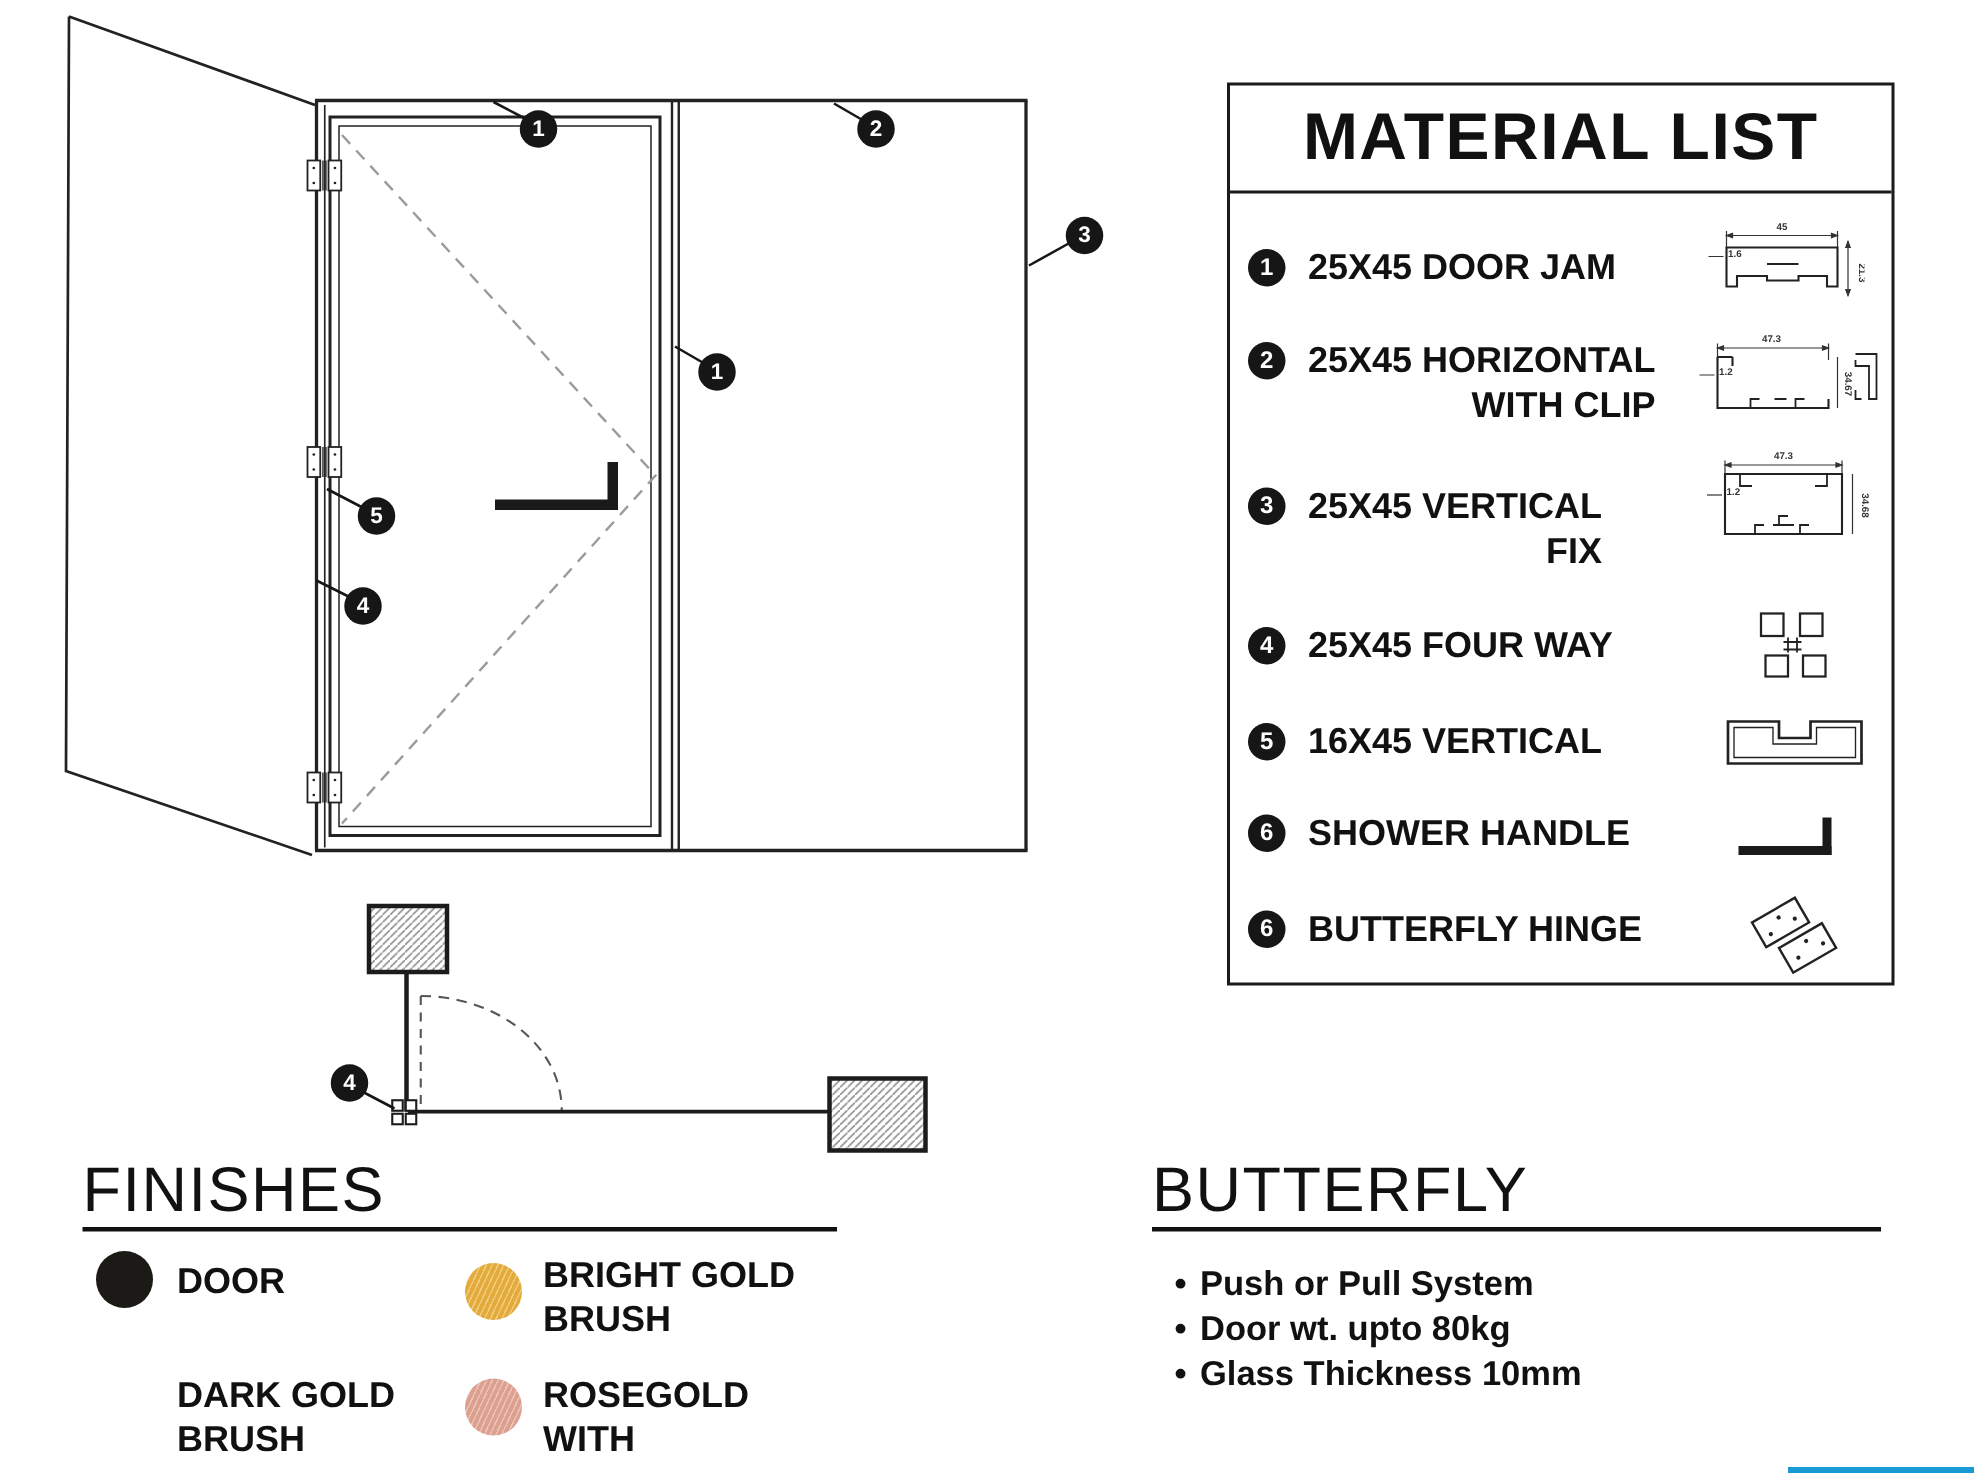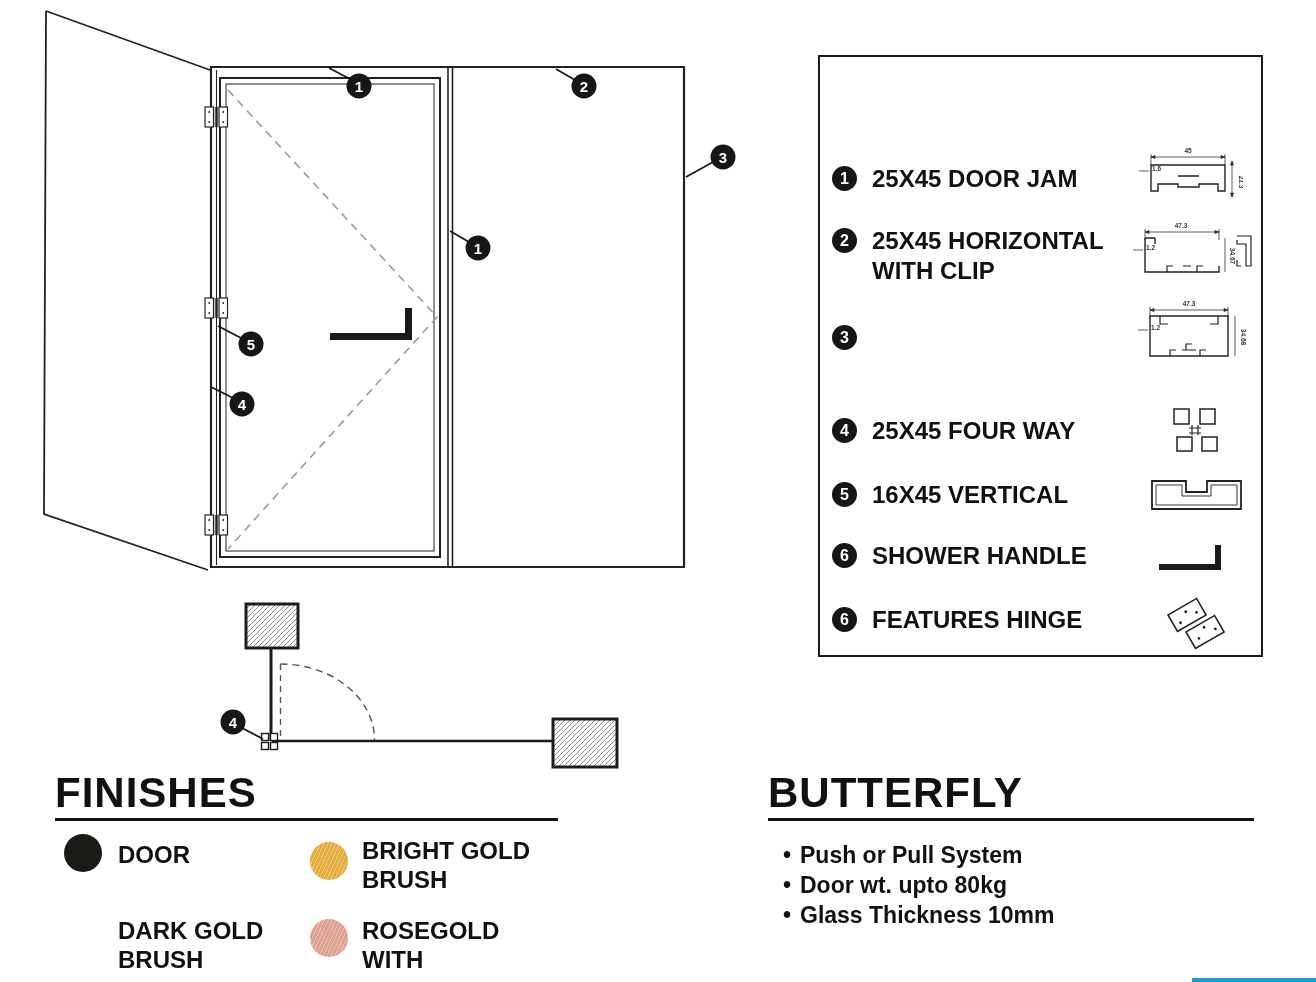--- a/index.html
+++ b/index.html
@@ -9,24 +9,24 @@
   
   #mlist{position:absolute;left:818px;top:55px;width:441px;height:598px;
          border:2px solid #1a1a1a;background:#fff;}
   #mlist .title{position:absolute;left:0;top:0;width:100%;height:70px;
                 border-bottom:2px solid #1a1a1a;display:flex;align-items:center;justify-content:center;
                 font-size:44px;font-weight:bold;letter-spacing:1px;transform-origin:center;}
   .mrow{position:absolute;left:12px;display:flex;align-items:flex-start;}
   .mrow .numcircle{width:25px;height:25px;border-radius:50%;background:#161616;color:#fff;
                    display:flex;align-items:center;justify-content:center;
                    font-size:16px;font-weight:bold;flex:0 0 auto;margin-top:2px;}
-  .mrow .mlabel{margin-left:15px;font-size:24px;font-weight:bold;line-height:30px;white-space:pre-line;}
+  .mrow .mlabel{margin-left:15px;font-size:24px;font-weight:bold;line-height:30px;white-space:pre-line;text-align:right;}
   .micon{position:absolute;}
   
-  .bighead{position:absolute;font-size:42px;font-weight:bold;letter-spacing:1px;line-height:42px;}
+  .bighead{position:absolute;font-size:42px;font-weight:normal;letter-spacing:1px;line-height:42px;}
   .headline{position:absolute;height:3px;background:#111;}
   .swatch-dot{position:absolute;width:38px;height:38px;border-radius:50%;}
   .swatch-label{position:absolute;font-size:24px;font-weight:bold;line-height:29px;white-space:pre-line;}
   .feat-line{display:flex;font-size:23px;font-weight:bold;line-height:30px;}
   .feat-line .blt{width:17px;}
   #features-list{position:absolute;left:783px;top:840px;}
   #accent-bar{position:absolute;left:1192px;top:978px;width:124px;height:4px;}
   svg text{font-family:"Liberation Sans",sans-serif;}
   .dimtxt{font-size:6.5px;fill:#333;font-weight:bold;}
   .callout-num{font-size:15px;font-weight:bold;fill:#fff;}
@@ -156,48 +156,51 @@
       </g>
       <path d="M242,728 L263,739" stroke="#161616" stroke-width="1.7"></path>
       <g stroke="none" fill="#161616">
         <circle cx="233" cy="722" r="12.5"></circle>
         <text class="callout-num" x="233" y="722" text-anchor="middle" dominant-baseline="central">4</text>
       </g>
     </g>
   </svg>
 
   <div id="mlist">
+    <div class="title">MATERIAL LIST</div>
 
     <div class="mrow" style="top:107px">
       <div class="numcircle">1</div>
       <div class="mlabel">25X45 DOOR JAM</div>
     </div>
     <div class="mrow" style="top:169px">
       <div class="numcircle">2</div>
       <div class="mlabel">25X45 HORIZONTAL
 WITH CLIP</div>
     </div>
     <div class="mrow" style="top:266px">
       <div class="numcircle">3</div>
+      <div class="mlabel">25X45 VERTICAL
+FIX</div>
     </div>
     <div class="mrow" style="top:359px">
       <div class="numcircle">4</div>
       <div class="mlabel">25X45 FOUR WAY</div>
     </div>
     <div class="mrow" style="top:423px">
       <div class="numcircle">5</div>
       <div class="mlabel">16X45 VERTICAL</div>
     </div>
     <div class="mrow" style="top:484px">
       <div class="numcircle">6</div>
       <div class="mlabel">SHOWER HANDLE</div>
     </div>
     <div class="mrow" style="top:548px">
       <div class="numcircle">6</div>
-      <div class="mlabel">FEATURES HINGE</div>
+      <div class="mlabel">BUTTERFLY HINGE</div>
     </div>
 
     <svg class="micon" style="left:315px;top:88px" width="108" height="64" viewBox="0 0 108 64">
       <g stroke="#333" stroke-width="0.8" fill="none">
         <path d="M16,12 H90"></path>
           <path d="M16,9 V20 M90,9 V20"></path>
         <path d="M16,12 l4,-1.5 v3 z M90,12 l-4,-1.5 v3 z" fill="#333"></path>
         <path d="M4,26 H14"></path>
         <path d="M97,16 V52"></path>
           <path d="M97,16 l-1.5,4 h3 z M97,52 l-1.5,-4 h3 z" fill="#333"></path>

